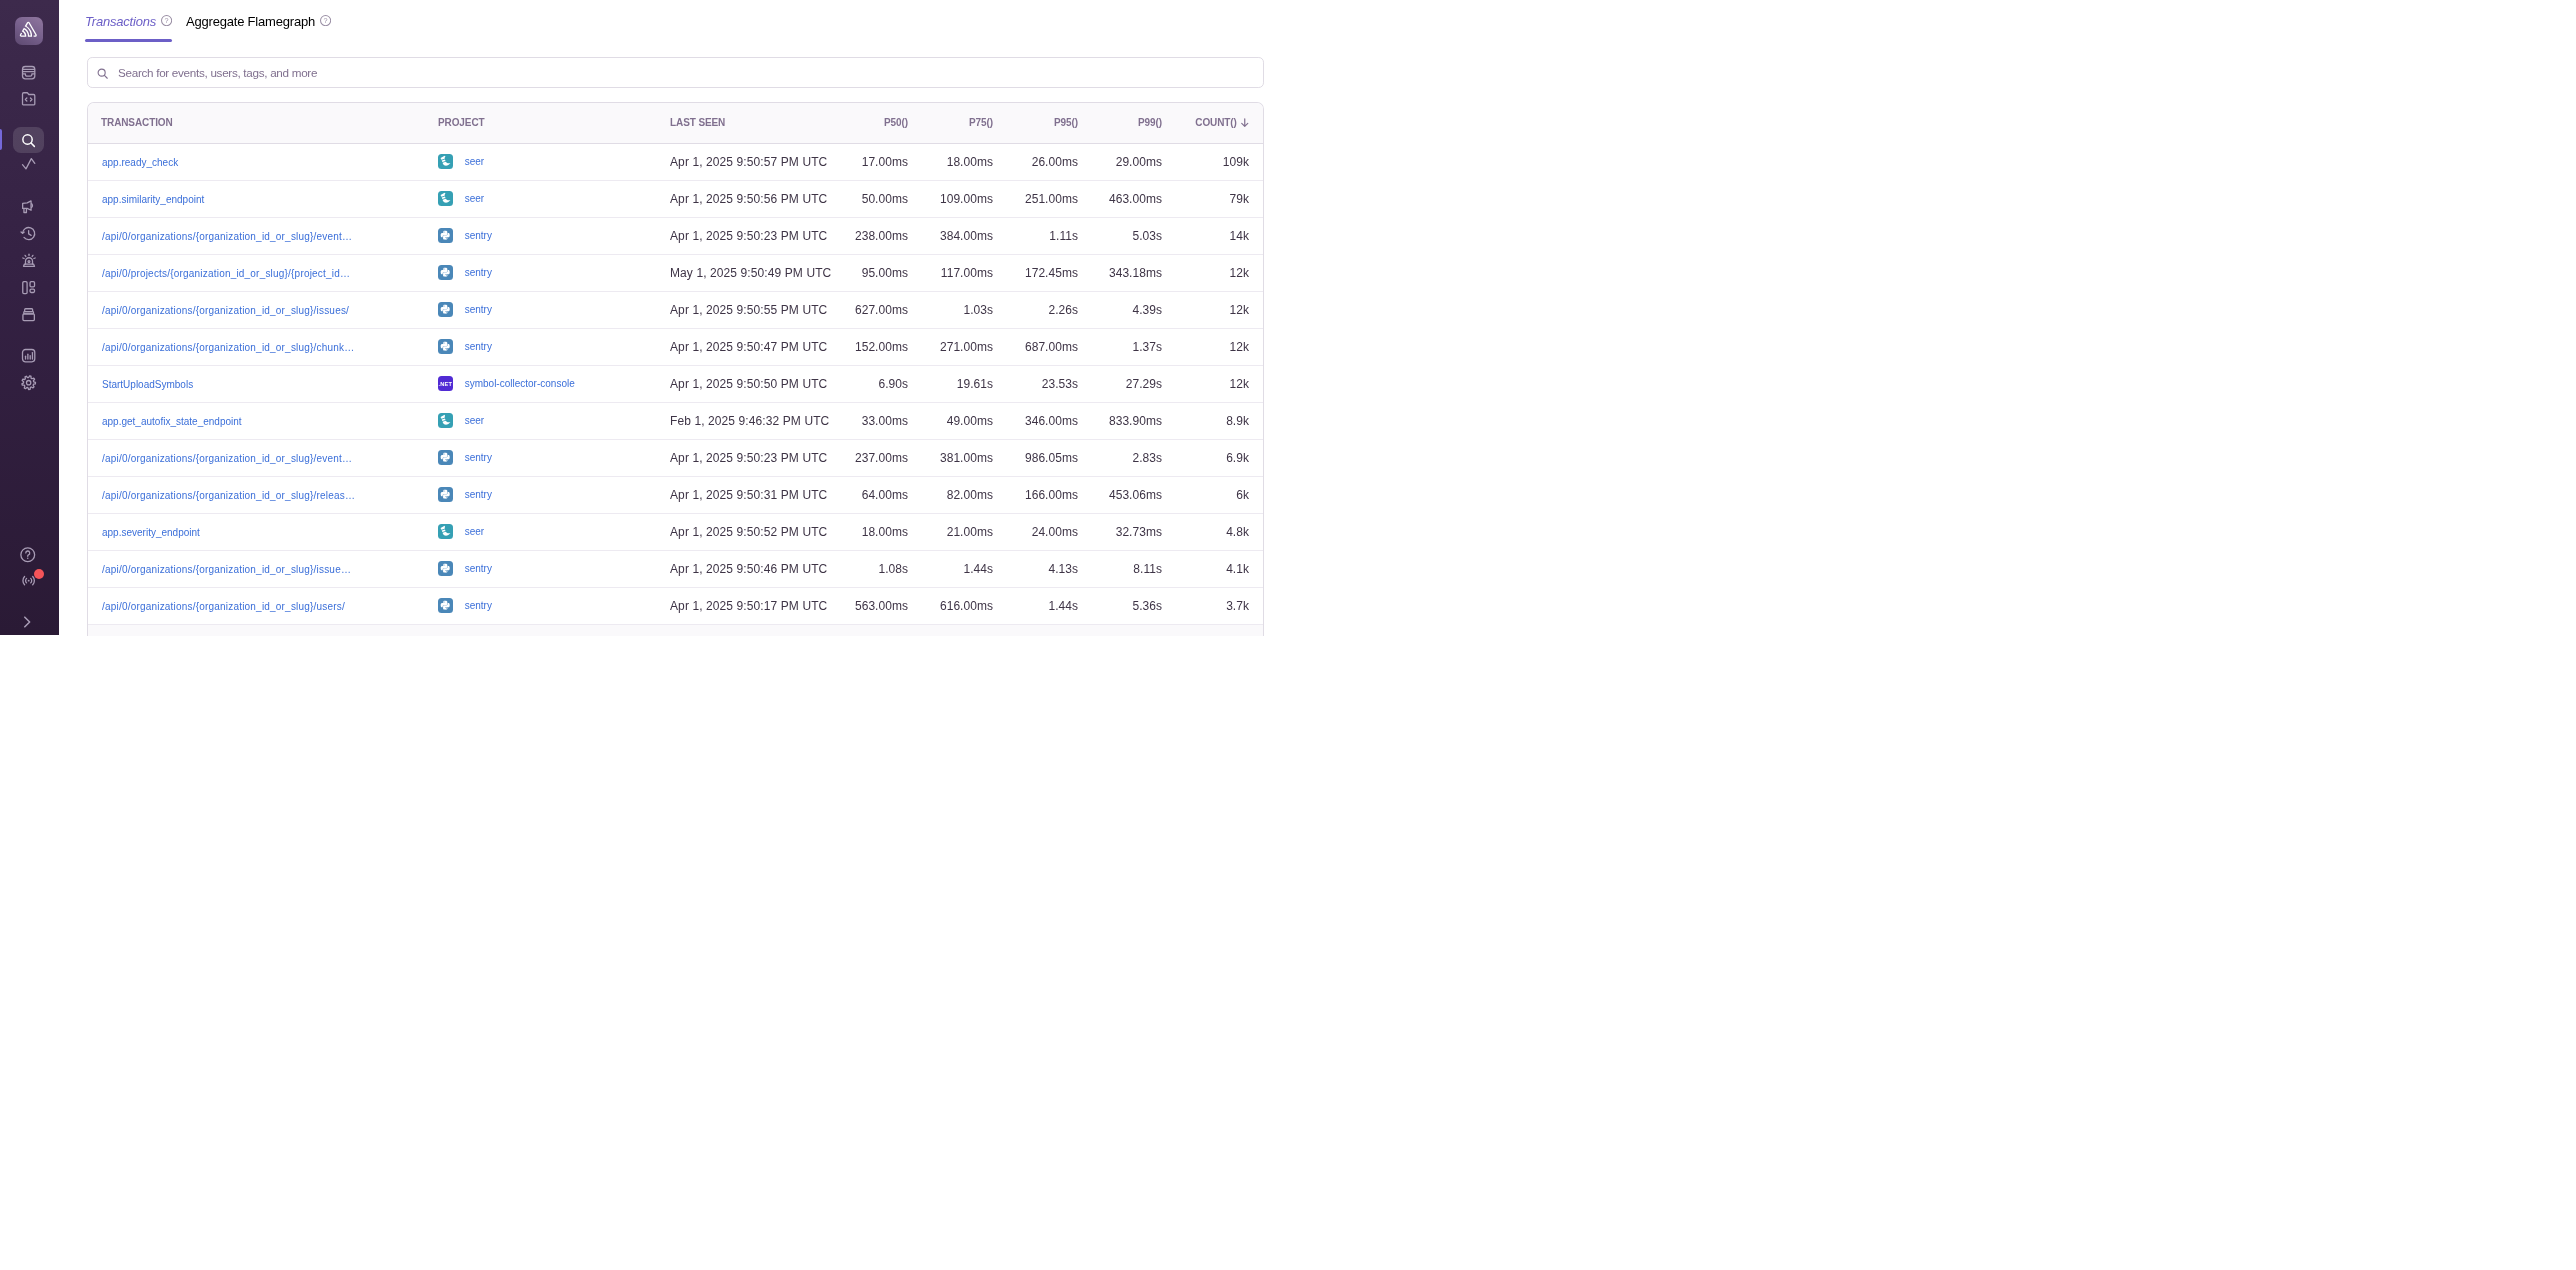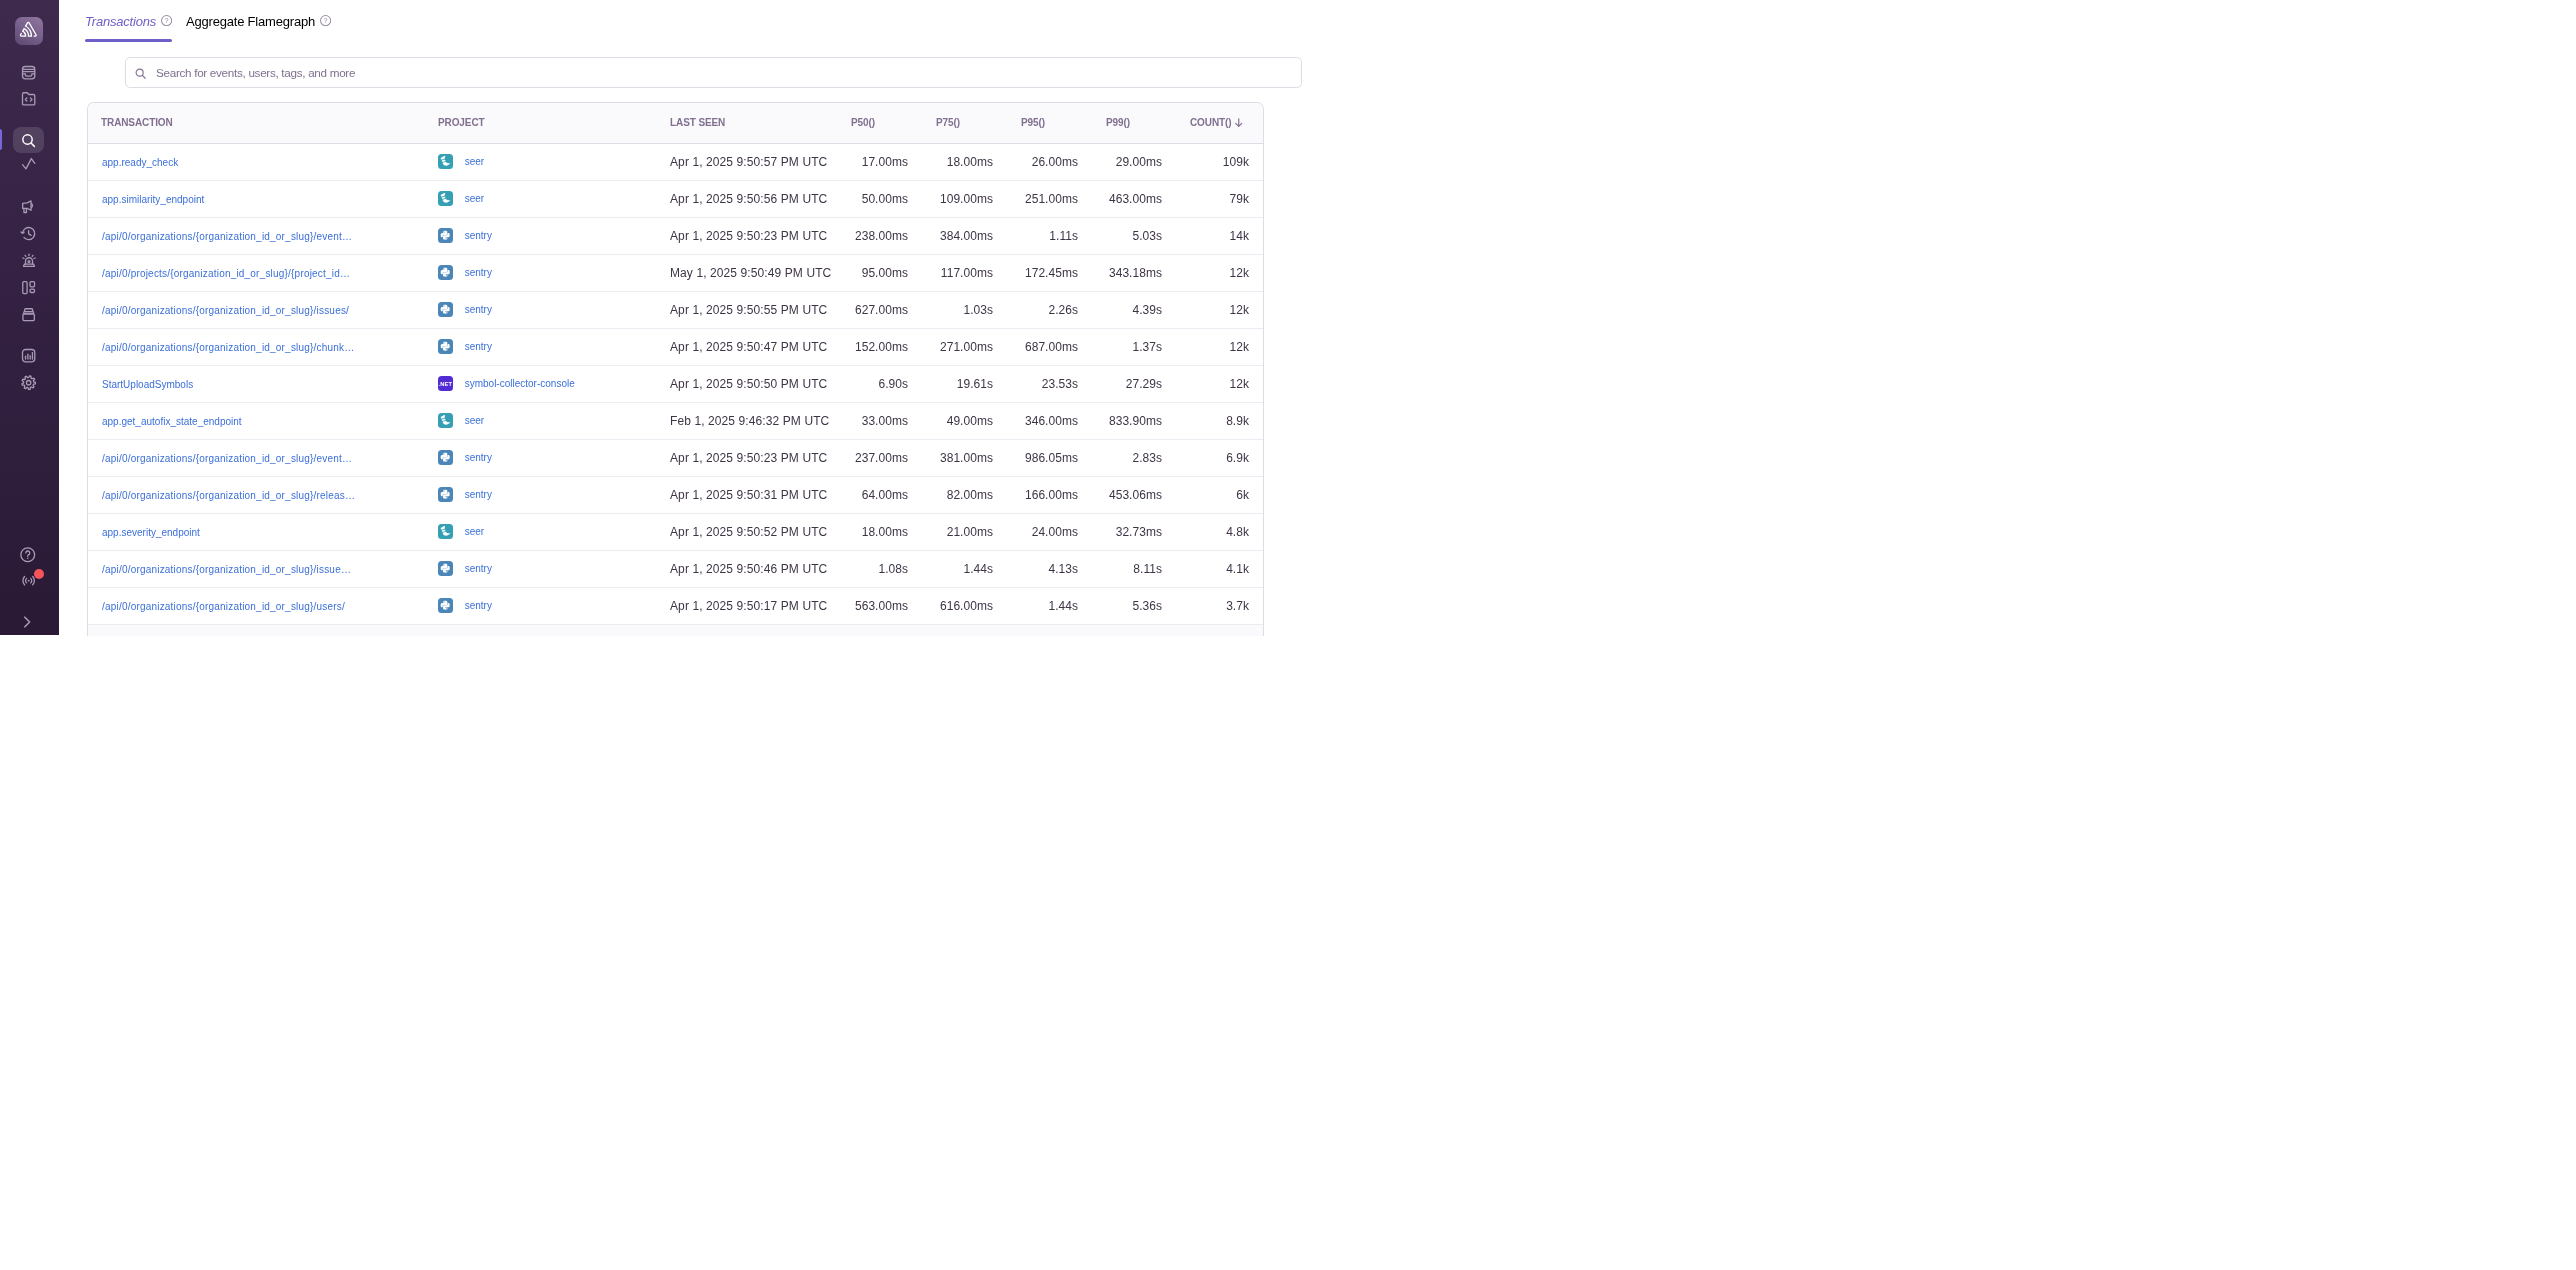--- a/index.html
+++ b/index.html
@@ -19,32 +19,32 @@
 .accent { position:absolute; left:0; top:129px; width:2.2px; height:21px;
   border-radius:0 2.6px 2.6px 0; background:#7568d9; }
 .reddot { position:absolute; left:34px; top:569px; width:10px; height:10px;
   border-radius:50%; background:#f55459; }
 .main { position:absolute; left:0; top:0; width:1288px; height:635px; background:#fff; }
 .tab { position:absolute; top:14.2px; font-size:13px; line-height:15.5px; color:#000000; letter-spacing:-0.2px; }
 .tab.active { color:#6c5fc7;font-style:italic; }
 .tabline { position:absolute; left:85px; top:39px; width:87px; height:2.6px;
   border-radius:1.7px; background:#6c5fc7; }
 .searchbar { position:absolute; left:87px; top:57px; width:1177px; height:31px;
-  border:0.9px solid #e0dce5; border-radius:5.2px; background:#fff;margin-left:38px; }
+  border:0.9px solid #e0dce5; border-radius:5.2px; background:#fff; }
 .searchbar .mag { position:absolute; left:9px; top:9.5px; }
 .searchbar .ph { position:absolute; left:30px; top:8.2px; font-size:11.7px; color:#80708f; letter-spacing:-0.3px; }
 .tablewrap { position:absolute; left:87px; top:102px; width:1177px; height:534px;
   border:0.9px solid #e0dce5; border-radius:7px 7px 0 0; border-bottom:none; overflow:hidden; background:#fff; }
 table { border-collapse:collapse; table-layout:fixed; width:1175px; }
 col.c1{width:336px} col.c2{width:232px} col.c3{width:181px} col.c4{width:85px}
 col.c5{width:85px} col.c6{width:85px} col.c7{width:84px} col.c8{width:87px}
 thead th { height:40px; background:#faf9fb; border-bottom:0.9px solid #e0dce5;
   font-size:10px; font-weight:bold; color:#80708f; letter-spacing:-0.1px;
   text-align:left; padding:0 14px; white-space:nowrap; }
-thead th.num { }
+thead th.num { text-align:right; }
 thead th:first-child { padding-left:13px; }
 tbody td { height:37px; border-bottom:0.9px solid #edeaf1; font-size:12px; color:#3e3446;
   padding:0 14px; white-space:nowrap; overflow:hidden; vertical-align:middle; }
 tbody td.num { text-align:right; letter-spacing:0.04px; }
 tbody td.date { letter-spacing:0.1px; }
 a.lnk { color:#3b6fd9; text-decoration:none; font-size:10px; }
 a.lnk.url { letter-spacing:0.2px; }
 .proj { display:flex; align-items:center; gap:12px; }
 .pic { flex:0 0 14.7px; width:14.7px; height:14.7px; border-radius:3.5px; position:relative; }
 .pic svg { position:absolute; left:0; top:0; }

